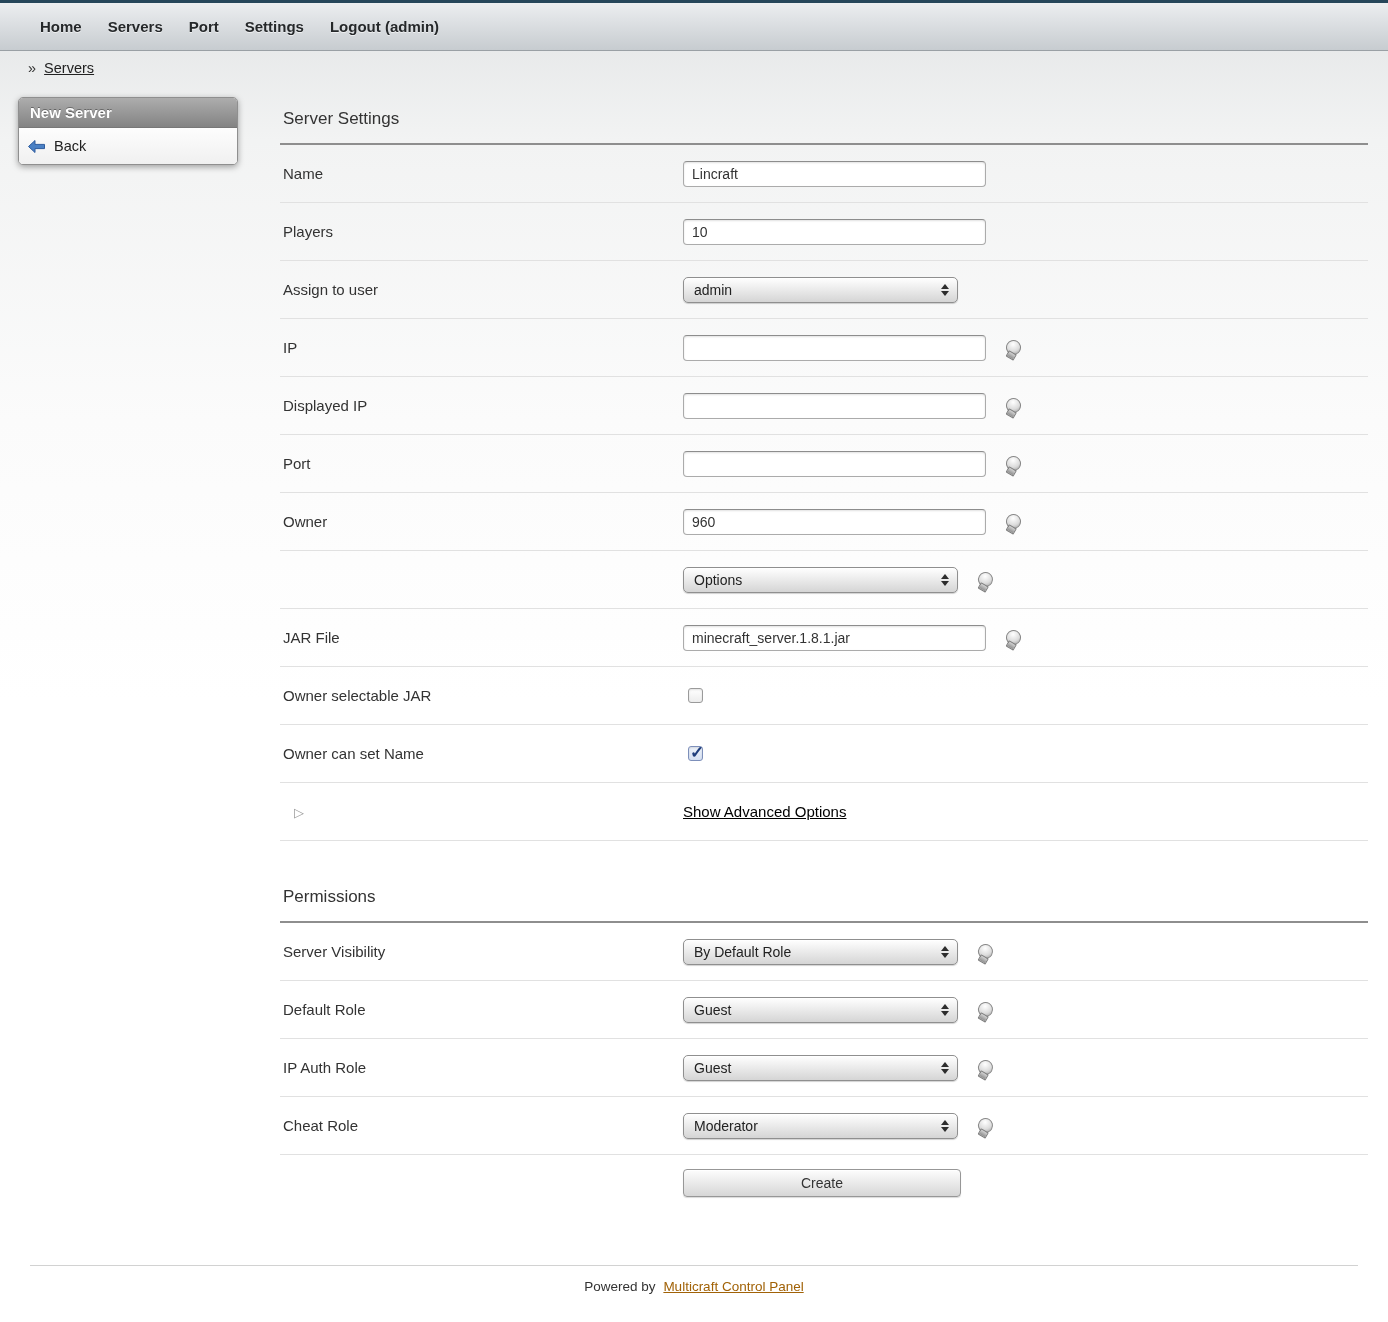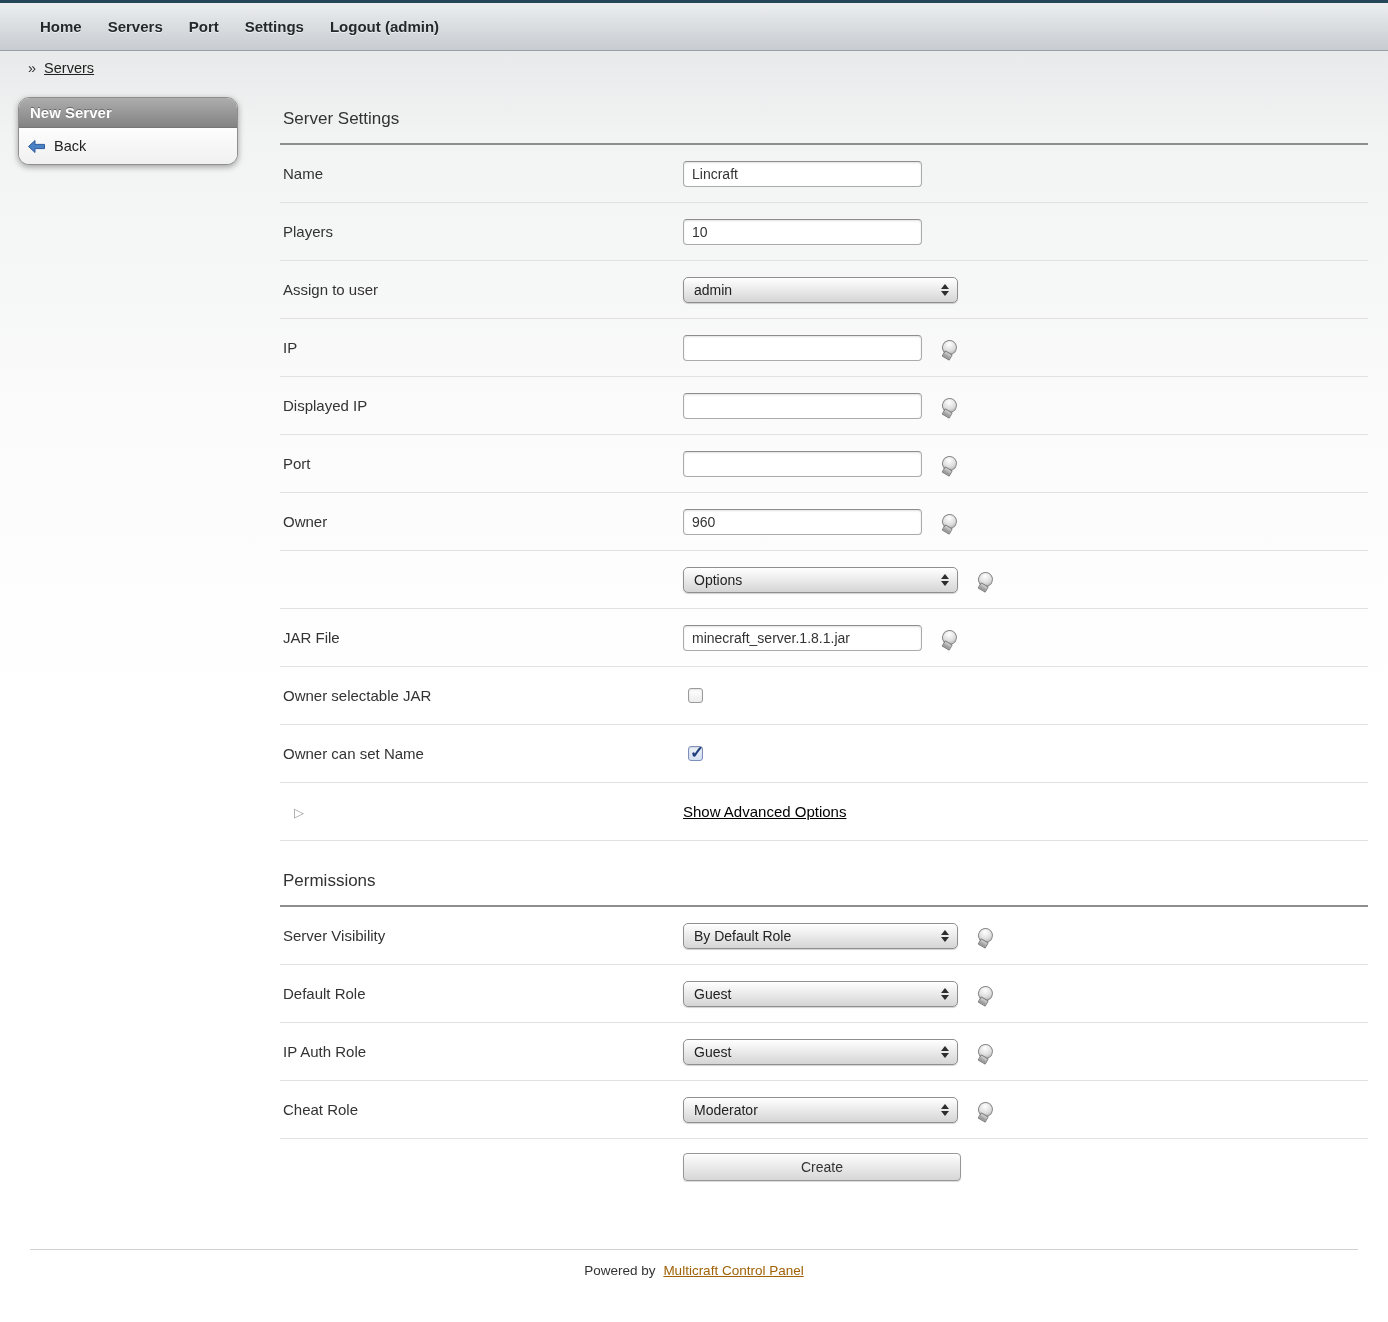--- a/index.html
+++ b/index.html
@@ -27,21 +27,21 @@
     text-shadow:0 1px 0 rgba(255,255,255,.6);
   }
 
   
   .breadcrumb { padding:9px 0 0 28px; font-size:14.5px; color:#333; height:28px; }
   .breadcrumb a { color:#222; text-decoration:underline; margin-left:4px; }
 
   
   .sidebar {
     position:absolute; left:18px; top:97px; width:220px;
-    border:1px solid #8f8f8f; border-radius:11px;
+    border:1px solid #8f8f8f; border-radius:5px;
     box-shadow:0 2px 6px rgba(0,0,0,.35);
     background:#fff; overflow:hidden;
   }
   .sidebar-header {
     height:30px; line-height:30px; padding-left:11px;
     background:linear-gradient(#adadad,#838383);
     color:#fff; font-weight:bold; font-size:15px;
     text-shadow:0 -1px 0 rgba(0,0,0,.35);
     border-bottom:1px solid #777;
   }
@@ -53,32 +53,32 @@
   }
   .back-icon { display:inline-flex; }
 
   
   .main { margin:0 20px 0 280px; }
   h2.section-title {
     font-size:17px; font-weight:400; color:#333;
     margin:30px 0 0 0; padding:0 0 14px 3px;
     border-bottom:2px solid #8e8e8e;
   }
-  h2.permissions { margin-top:30px; }
+  h2.permissions { margin-top:46px; }
 
   .form-row {
     display:flex; align-items:center; min-height:58px;
     border-bottom:1px solid #e1e1e1; padding-left:3px;
   }
   .form-row.no-border { border-bottom:none; padding:14px 0 22px 3px; }
   .row-label { flex:0 0 400px; font-size:15px; color:#333; }
   .row-control { flex:1; display:flex; align-items:center; }
 
   .text-input {
-    width:239px; height:26px; padding:0 8px;
+    width:303px; height:26px; padding:0 8px;
     border:1px solid #ababab; border-top-color:#8d8d8d;
     border-radius:4px; background:#fff;
     box-shadow:inset 0 1px 2px rgba(0,0,0,.12);
     font-family:"Liberation Sans", sans-serif; font-size:14px; color:#333;
     outline:none;
   }
 
   .select {
     width:275px; height:26px; position:relative;
     border:1px solid #8f8f8f; border-radius:5px;

